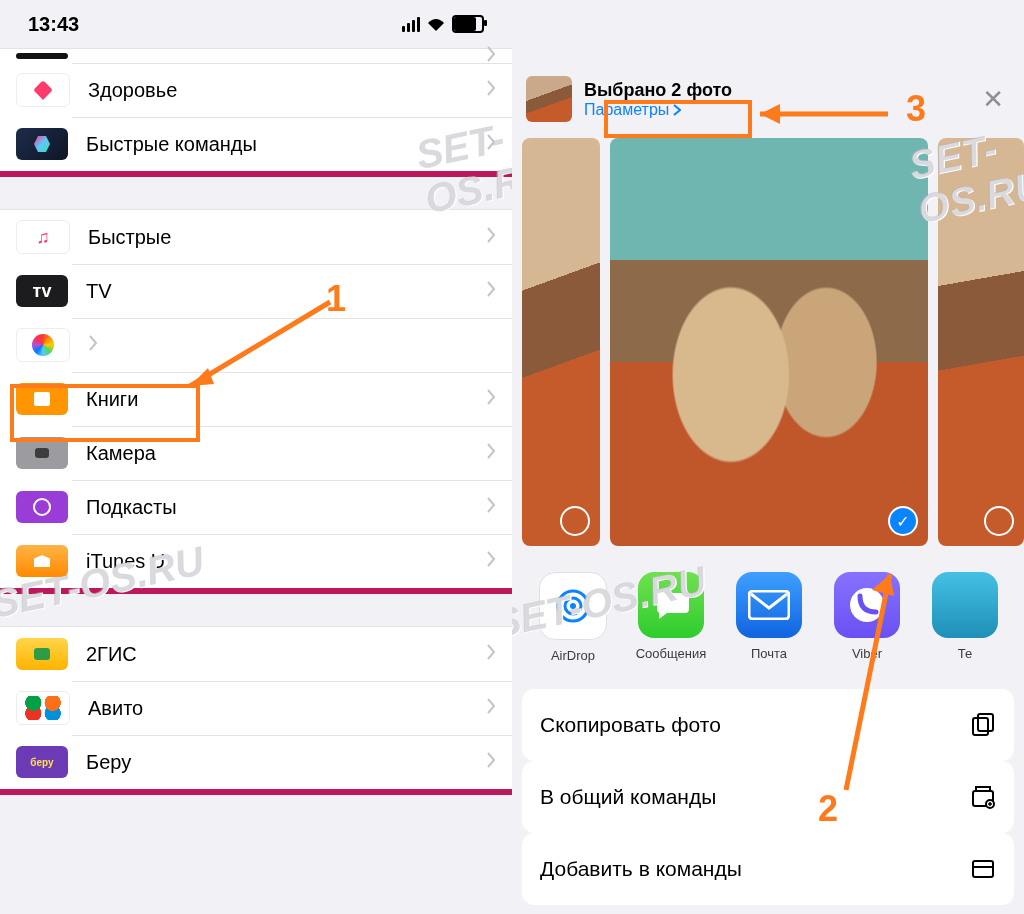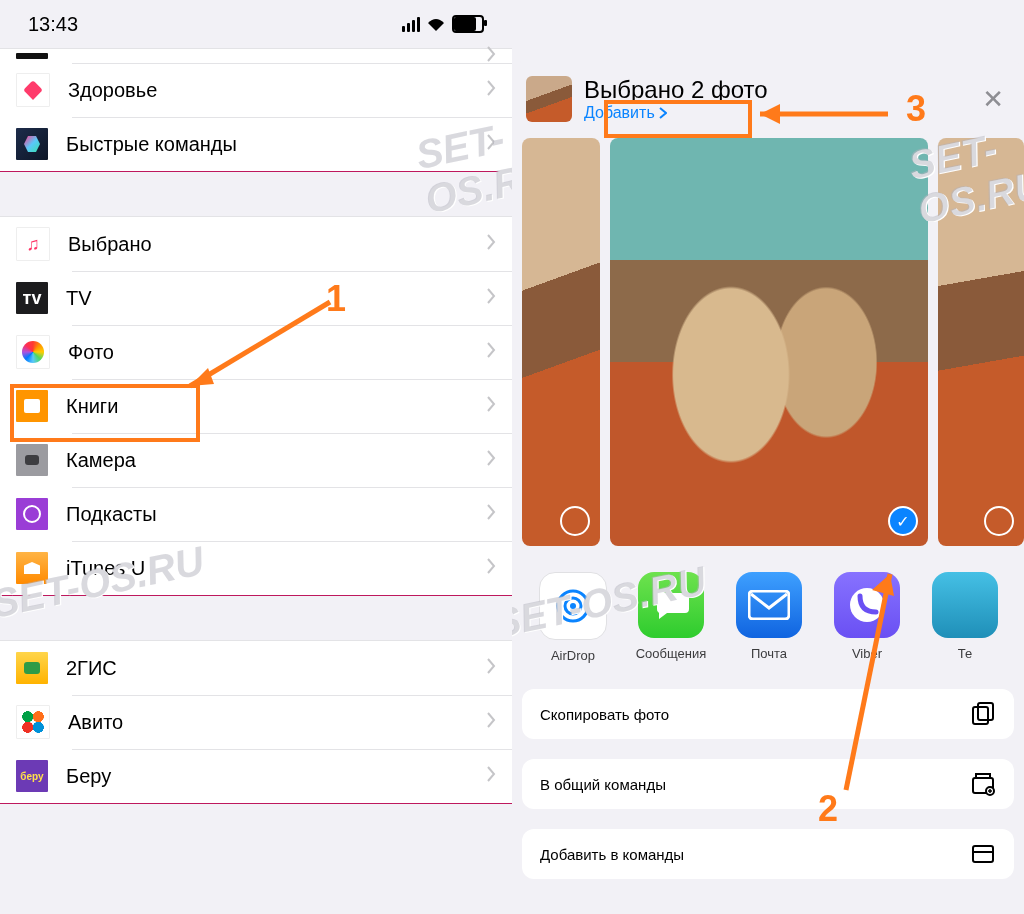--- a/index.html
+++ b/index.html
@@ -1,34 +1,34 @@
 <!DOCTYPE html>
 <html><head>
 <meta charset="utf-8">
 <style>
   html,body{margin:0;padding:0;font-family:-apple-system,Helvetica,Arial,sans-serif;background:#fff;color:#000}
   .canvas{width:1024px;height:914px;display:flex;position:relative;overflow:hidden}
   .phone{width:512px;height:914px;position:relative;overflow:hidden}
   .phone-left{background:#f2f1f6}
   .phone-right{background:#f2f1f6}
   
-  .statusbar{height:48px;display:flex;align-items:center;justify-content:space-between;padding:0 28px;font-size:20px;font-weight:400}
+  .statusbar{height:48px;display:flex;align-items:center;justify-content:space-between;padding:0 28px;font-size:20px;font-weight:700}
   .statusbar .right{display:flex;align-items:center;gap:6px}
   .bars{display:inline-flex;align-items:flex-end;gap:2px}
   .bars span{width:3px;background:#000;display:inline-block;border-radius:1px}
   .bars span:nth-child(1){height:6px}.bars span:nth-child(2){height:9px}.bars span:nth-child(3){height:12px}.bars span:nth-child(4){height:15px}
   .battery{width:28px;height:14px;border:2px solid #000;border-radius:4px;position:relative}
   .battery::after{content:"";position:absolute;right:-5px;top:3px;width:3px;height:6px;background:#000;border-radius:1px}
   .battery i{display:block;width:80%;height:100%;background:#000;border-radius:2px}
   
   .settings-title{text-align:center;font-size:22px;font-weight:600;padding:12px 0 18px}
-  .list-group{background:#fff;border-top:1px solid #e3e3e6;border-bottom:1px solid #be185d;margin-bottom:44px}
+  .list-group{background:#fff;border-top:1px solid #e3e3e6;border-bottom:6px solid #be185d;margin-bottom:32px}
   .row{display:flex;align-items:center;height:54px;padding:0 16px 0 16px;position:relative}
   .row + .row::before{content:"";position:absolute;left:72px;right:0;top:0;height:1px;background:#e3e3e6}
-  .row .icon{width:32px;height:32px;border-radius:1px;margin-right:18px;flex-shrink:0;display:flex;align-items:center;justify-content:center;font-size:18px;color:#fff}
+  .row .icon{width:52px;height:32px;border-radius:6px;margin-right:18px;flex-shrink:0;display:flex;align-items:center;justify-content:center;font-size:18px;color:#fff}
   .row .label{font-size:20px;flex:1}
   .row .chev{color:#c5c5c8}
   .chev svg{width:10px;height:16px}
   
   .ic-empty{background:#111}
   .ic-health{background:#fff;border:1px solid #eee}
   .ic-health::before{content:"";width:14px;height:14px;background:#ff3b6b;border-radius:3px 3px 3px 0;transform:rotate(-45deg)}
   .ic-shortcuts{background:linear-gradient(135deg,#1d2c4a,#0e1627)}
   .ic-shortcuts::before{content:"";width:16px;height:16px;background:linear-gradient(135deg,#ff3b8d,#5ac8fa,#38e1ad);clip-path:polygon(25% 0,75% 0,100% 50%,75% 100%,25% 100%,0 50%)}
   .ic-music{background:#fff;border:1px solid #eee}
@@ -60,21 +60,21 @@
   .annotation{position:absolute;pointer-events:none}
   .ann-number{color:#ff7a1a;font-size:36px;font-weight:700}
   .highlight-box{border:4px solid #ff7a1a;position:absolute;pointer-events:none}
   .arrow-line{stroke:#ff7a1a;stroke-width:5;fill:none}
   .arrow-head{fill:#ff7a1a}
   
   .share-sheet{position:absolute;left:0;right:0;top:60px;bottom:0;background:#f2f1f6;border-top-left-radius:16px;border-top-right-radius:16px;overflow:hidden}
   .share-header{display:flex;align-items:center;padding:16px 14px;gap:12px}
   .thumb-mini{width:46px;height:46px;border-radius:6px;background:linear-gradient(160deg,#caa98a 0 40%,#8a5a3a 40% 60%,#c55b2a 60% 100%)}
   .share-header .texts{flex:1}
-  .share-header .title{font-size:24px;font-weight:400}
+  .share-header .title{font-size:18px;font-weight:700}
   .share-header .options{color:#0a84ff;font-size:16px;display:inline-flex;align-items:center;gap:4px}
   .close-x{font-size:26px;color:#8e8e93;padding:0 6px}
   .thumb-strip{display:flex;gap:10px;padding:0 0 0 10px;height:408px}
   .thumb{border-radius:8px;position:relative;flex-shrink:0}
   .thumb.small{width:78px;background:linear-gradient(160deg,#d6b794 0 35%,#8a5a3a 35% 55%,#c55b2a 55% 100%)}
   .thumb.large{width:318px;background:
     radial-gradient(ellipse 30% 35% at 38% 58%, #d8b98e 0 60%, transparent 62%),
     radial-gradient(ellipse 26% 30% at 68% 55%, #c9a579 0 60%, transparent 62%),
     linear-gradient(180deg,#6fb6b0 0 30%,#8d6a4a 30% 55%,#c0572b 55% 100%)}
   .thumb.right-slice{width:86px;background:linear-gradient(170deg,#d6b794 0 35%,#8a5a3a 35% 55%,#c55b2a 55% 100%)}
@@ -83,21 +83,21 @@
   .app-row{display:flex;gap:20px;padding:26px 0 10px 22px}
   .app{width:78px;text-align:center}
   .app .bubble{width:66px;height:66px;border-radius:16px;margin:0 auto 8px;display:flex;align-items:center;justify-content:center}
   .app .name{font-size:13px;color:#3c3c3e}
   .b-airdrop{background:#fff;border:1px solid #e0e0e3}
   .b-msg{background:linear-gradient(#6ee24e,#2ecc2e)}
   .b-mail{background:linear-gradient(#3ea0ff,#1064e0)}
   .b-viber{background:linear-gradient(#8772ff,#6a50f3)}
   .b-edge{background:linear-gradient(#45c0e5,#1f8fb8)}
   .action-list{margin:16px 10px 0}
-  .action{background:#fff;border-radius:12px;margin-bottom:20px;display:flex;align-items:center;justify-content:space-between;padding:0 18px;height:50px;font-size:15px}
+  .action{background:#fff;border-radius:12px;margin-bottom:0;display:flex;align-items:center;justify-content:space-between;padding:0 18px;height:72px;font-size:21px}
   .action .icn{width:26px;height:26px;color:#111}
   
   .wm{position:absolute;color:rgba(180,180,190,.5);font-weight:700;font-style:italic;transform:rotate(-12deg);font-size:40px;pointer-events:none;text-shadow:1px 1px 0 #fff}
 </style>
 </head>
 <body>
 
 <div class="canvas">
 
   <div class="phone phone-left">
@@ -139,35 +139,34 @@
             <span class="icon ic-shortcuts"></span>
             <span class="label">Быстрые команды</span>
             <span class="chev"><svg viewBox="0 0 10 16">
                 <path d="M2 1 L8 8 L2 15" stroke="#c5c5c8" stroke-width="2" fill="none"></path>
               </svg></span>
           </div>
         </div>
         <div class="list-group">
           <div class="row">
             <span class="icon ic-music"></span>
-            <span class="label">Выбрано</span>
+            <span class="label">Быстрые</span>
             <span class="chev"><svg viewBox="0 0 10 16">
                 <path d="M2 1 L8 8 L2 15" stroke="#c5c5c8" stroke-width="2" fill="none"></path>
               </svg></span>
           </div>
           <div class="row">
             <span class="icon ic-tv">ᴛᴠ</span>
             <span class="label">TV</span>
             <span class="chev"><svg viewBox="0 0 10 16">
                 <path d="M2 1 L8 8 L2 15" stroke="#c5c5c8" stroke-width="2" fill="none"></path>
               </svg></span>
           </div>
           <div class="row">
             <span class="icon ic-photos"></span>
-            <span class="label">Фото</span>
             <span class="chev"><svg viewBox="0 0 10 16">
                 <path d="M2 1 L8 8 L2 15" stroke="#c5c5c8" stroke-width="2" fill="none"></path>
               </svg></span>
           </div>
           <div class="row">
             <span class="icon ic-books"></span>
             <span class="label">Книги</span>
             <span class="chev"><svg viewBox="0 0 10 16">
                 <path d="M2 1 L8 8 L2 15" stroke="#c5c5c8" stroke-width="2" fill="none"></path>
               </svg></span>
@@ -231,21 +230,21 @@
   </div>
 
   <div class="phone phone-right">
 
     <div class="share-sheet">
       <div class="share-header">
         <div class="thumb-mini"></div>
         <div class="texts">
           <div class="title">Выбрано 2 фото</div>
           <span class="options">
-            <span>Добавить</span>
+            <span>Параметры</span>
             <svg width="8" height="12">
                 <path d="M1 1 L7 6 L1 11" stroke="#0a84ff" stroke-width="2" fill="none"></path>
               </svg>
           </span>
         </div>
         <span class="close-x">✕</span>
       </div>
 
       <div class="thumb-strip">
         <div class="thumb small">

